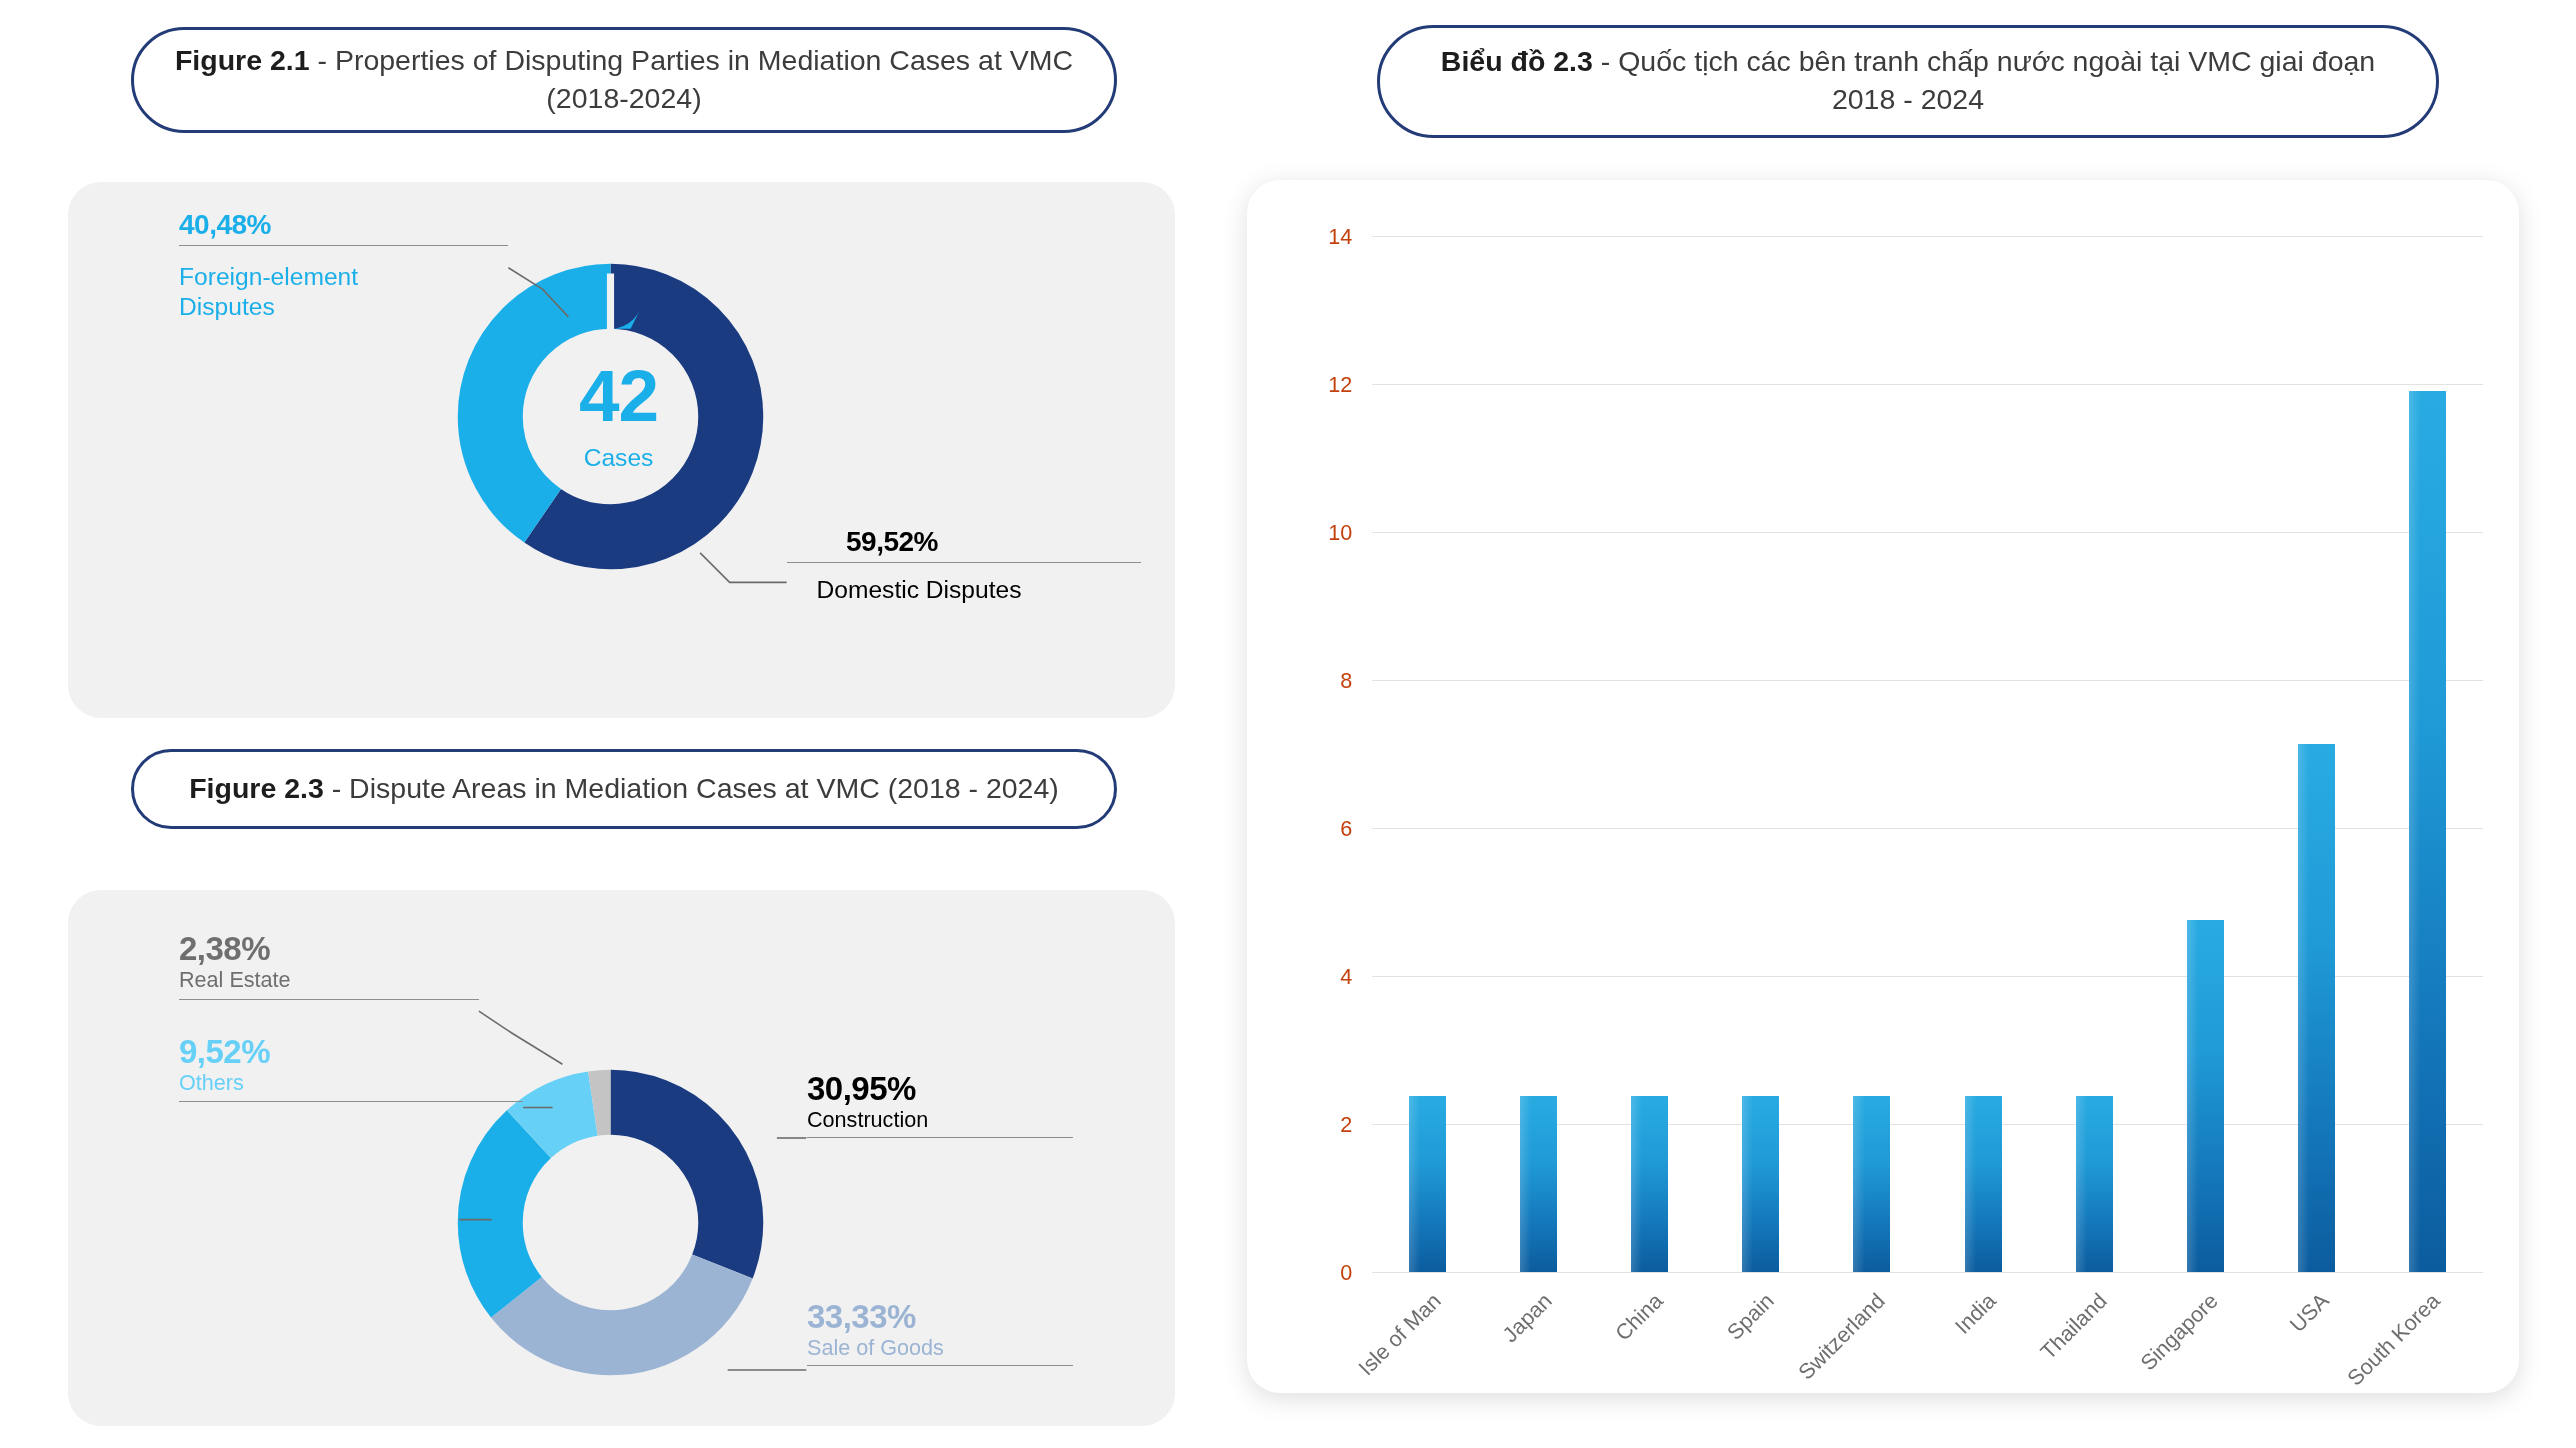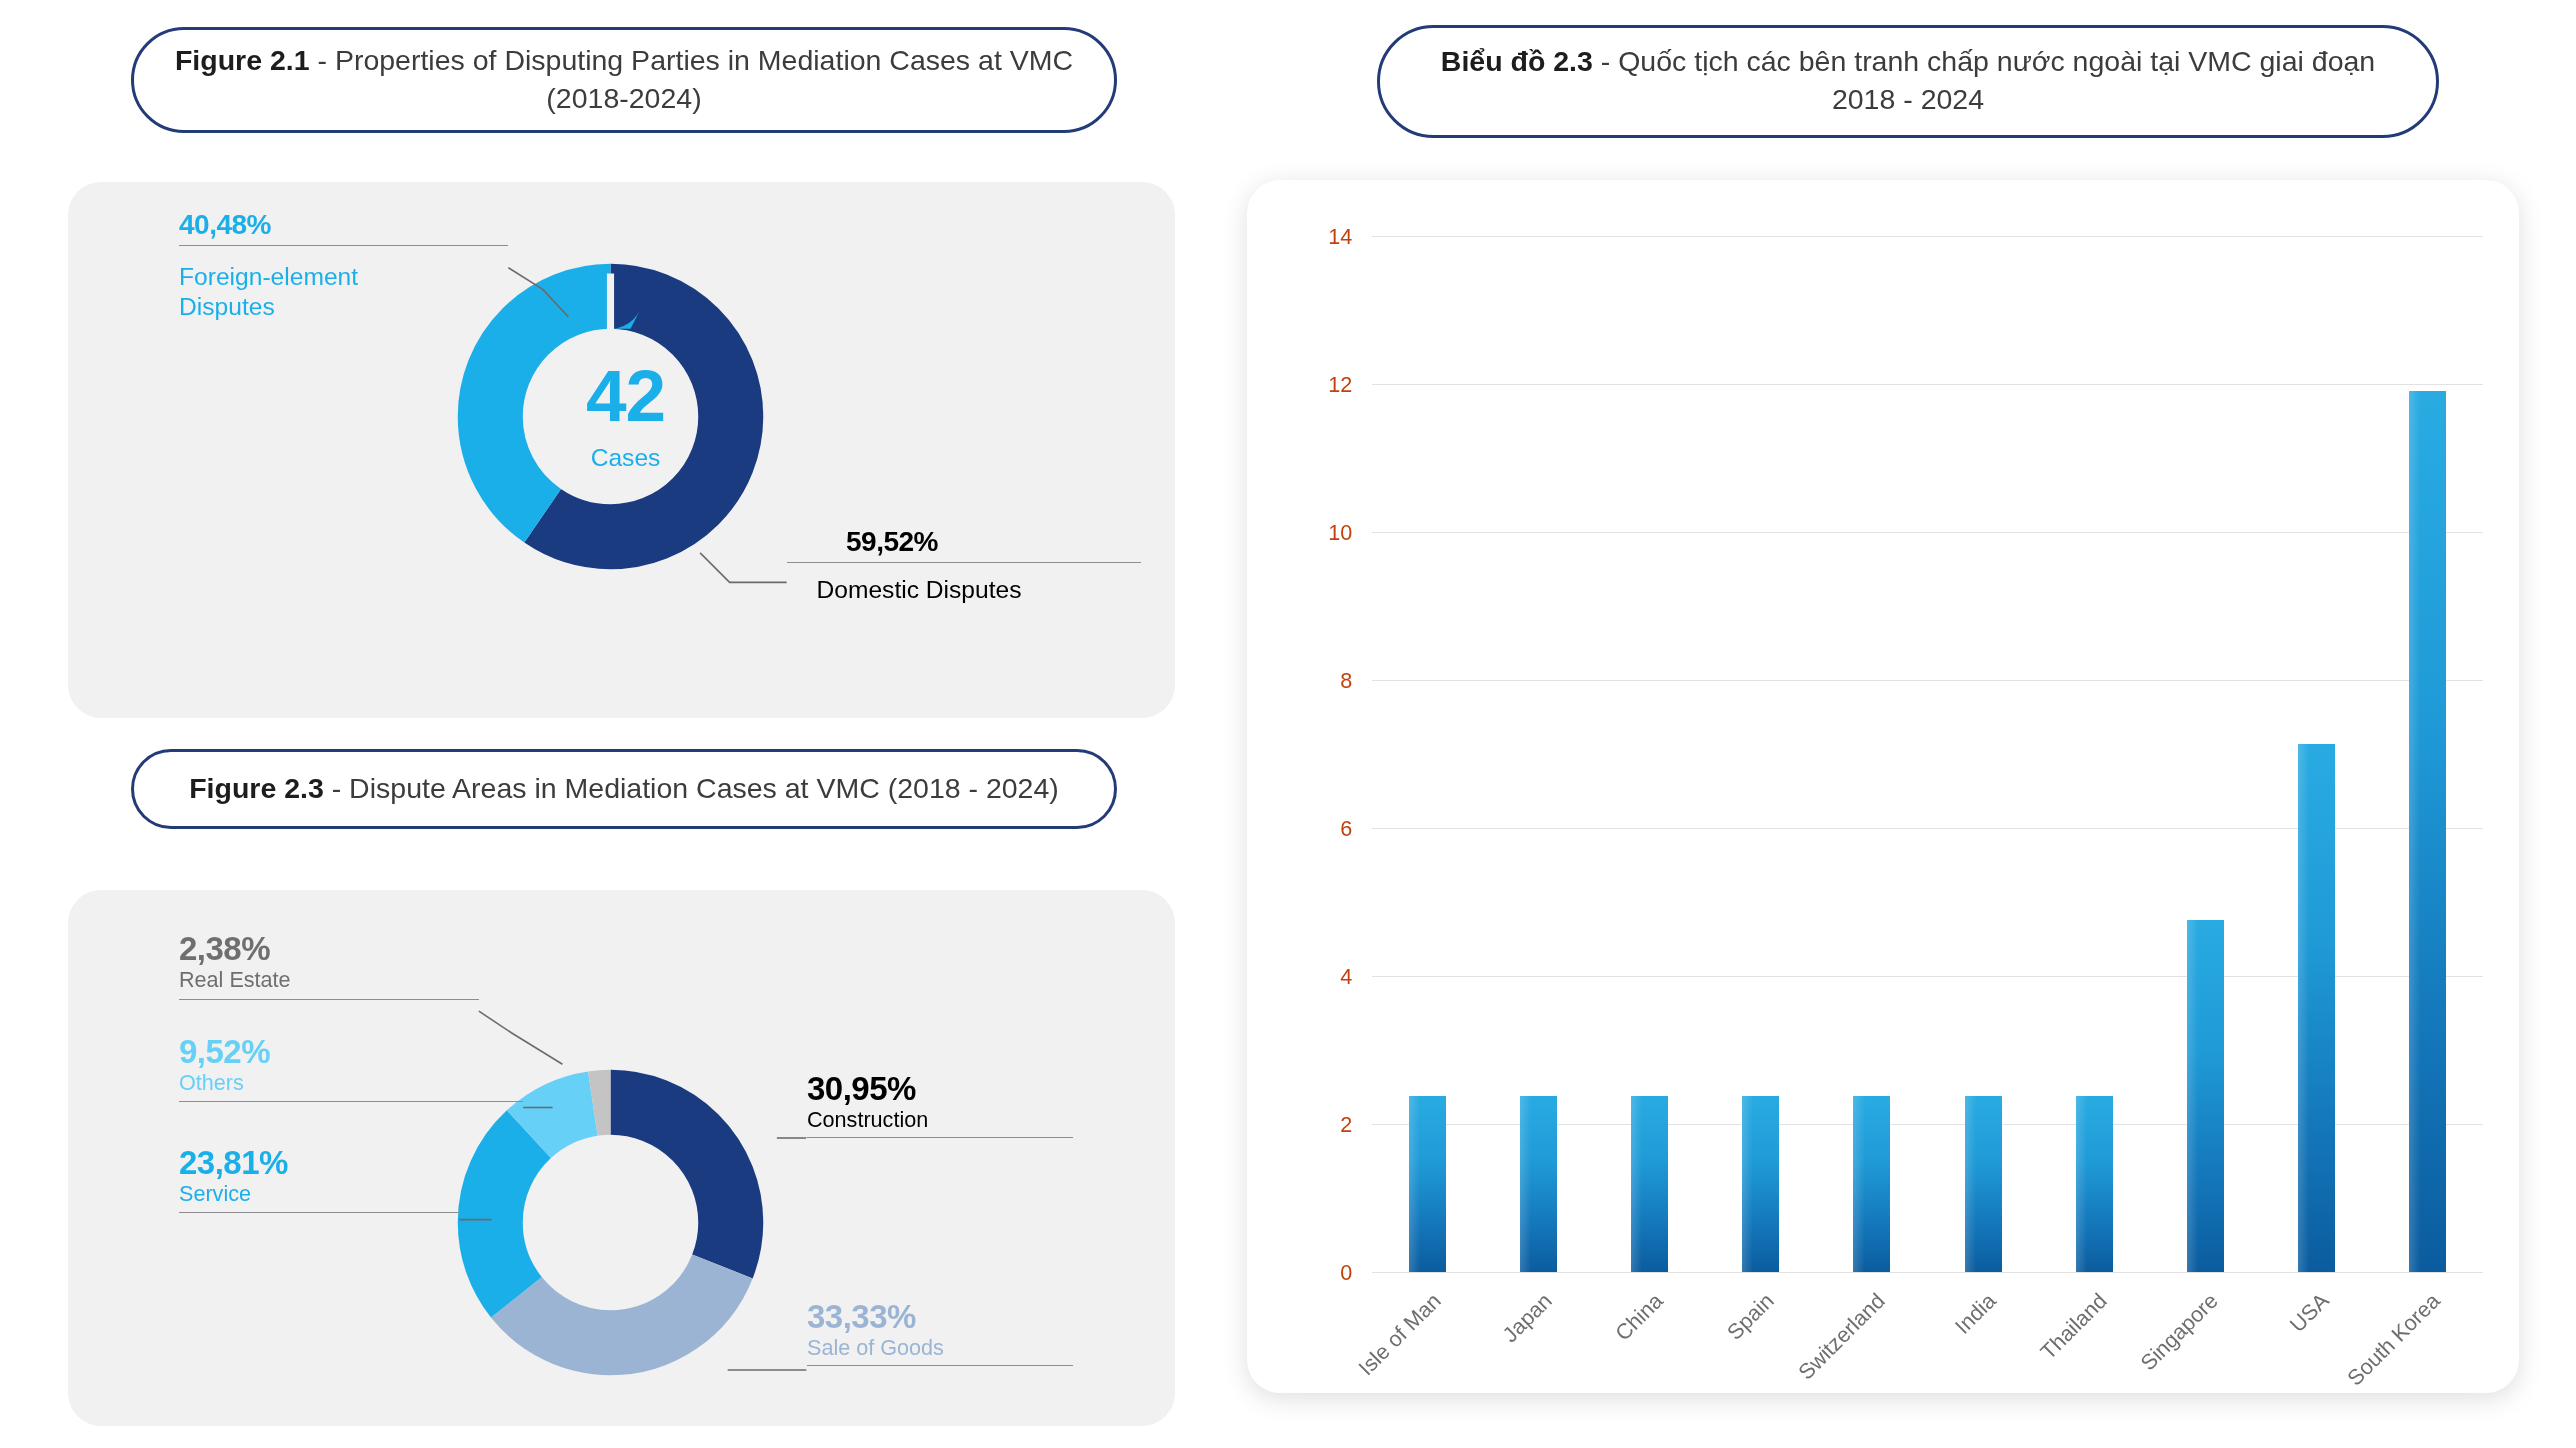--- a/index.html
+++ b/index.html
@@ -40,21 +40,21 @@
   #card-fig21{left:68px;top:182px;width:1107px;height:536px;}
   #card-fig23{left:68px;top:890px;width:1107px;height:536px;}
 
   
   .donut-wrap{position:absolute;}
   #donut1{left:448px;top:254px;width:325px;height:325px;}
   #donut2{left:448px;top:1060px;width:325px;height:325px;}
   .donut-wrap svg{display:block;width:100%;height:100%;}
 
   .donut-center{
-    position:absolute;left:15px;top:0;width:100%;height:100%;
+    position:absolute;left:8px;top:0;width:100%;height:100%;
     display:flex;flex-direction:column;align-items:center;justify-content:center;
     pointer-events:none;
   }
   .donut-center .big{
     font-size:73px;font-weight:800;color:#1bafe9;line-height:0.95;letter-spacing:-1px;
   }
   .donut-center .sub{
     font-size:24.6px;color:#1bafe9;margin-top:13.8px;
   }
 
@@ -208,25 +208,20 @@
     <div class="name gray">Real Estate</div>
     <div class="rule"></div>
   </div>
 
   <div class="callout small" id="c-others">
     <div class="pct skyblue">9,52%</div>
     <div class="name skyblue">Others</div>
     <div class="rule"></div>
   </div>
 
-  <div class="callout small" id="c-service">
-    <div class="pct cyan">23,81%</div>
-    <div class="name cyan">Service</div>
-    <div class="rule"></div>
-  </div>
 
   <div class="callout small" id="c-construction">
     <div class="pct navy">30,95%</div>
     <div class="name navy">Construction</div>
     <div class="rule"></div>
   </div>
 
   <div class="callout small" id="c-saleofgoods">
     <div class="pct steel">33,33%</div>
     <div class="name steel">Sale of Goods</div>

